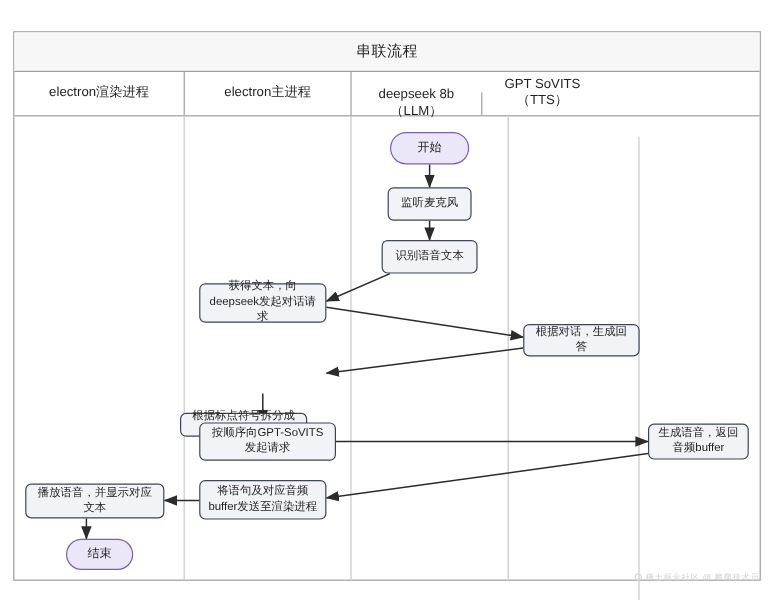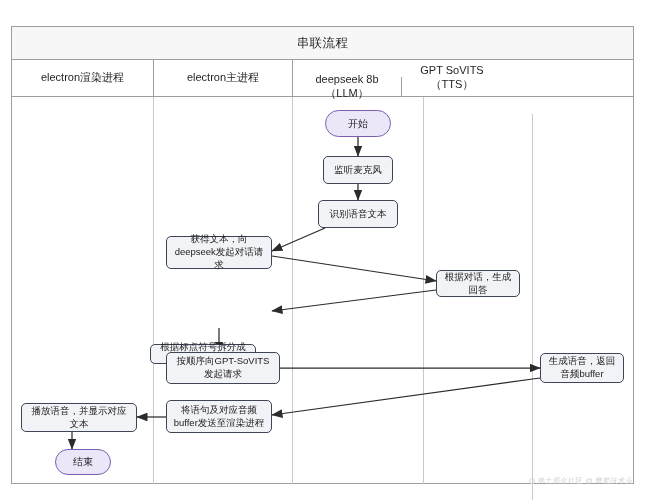--- a/index.html
+++ b/index.html
@@ -199,21 +199,21 @@
   </svg>
 
   <div class="node terminal" style="left:325px; top:110px; width:66px; height:27px;">开始</div>
 
   <div class="node" style="left:323px; top:156px; width:70px; height:28px;">监听麦克风</div>
 
   <div class="node" style="left:318px; top:200px; width:80px; height:28px;">识别语音文本</div>
 
   <div class="node" style="left:166px; top:236px; width:106px; height:33px;">获得文本，向deepseek发起对话请求</div>
 
-  <div class="node" style="left:436px; top:270px; width:84px; height:27px;">根据对话，生成回答</div>
+  <div class="node" style="left:436px; top:270px; width:97px; height:27px;">根据对话，生成回答</div>
 
   <div class="node" style="left:150px; top:296px; width:106px; height:20px;margin-top:48px;">根据标点符号拆分成多条语句</div>
 
   <div class="node" style="left:166px; top:352px; width:114px; height:32px;">按顺序向GPT-SoVITS发起请求</div>
 
   <div class="node" style="left:540px; top:353px; width:84px; height:30px;">生成语音，返回音频buffer</div>
 
   <div class="node" style="left:166px; top:400px; width:106px; height:33px;">将语句及对应音频buffer发送至渲染进程</div>
 
   <div class="node" style="left:21px; top:403px; width:116px; height:29px;">播放语音，并显示对应文本</div>

